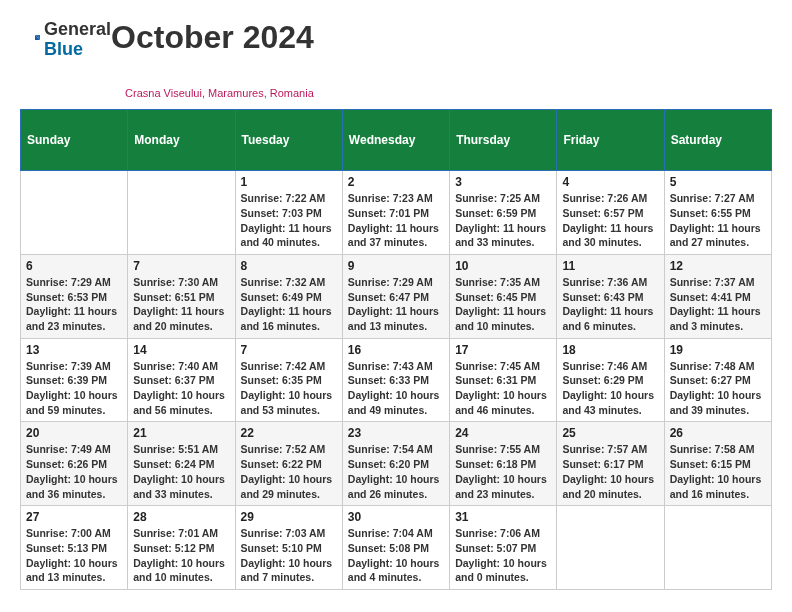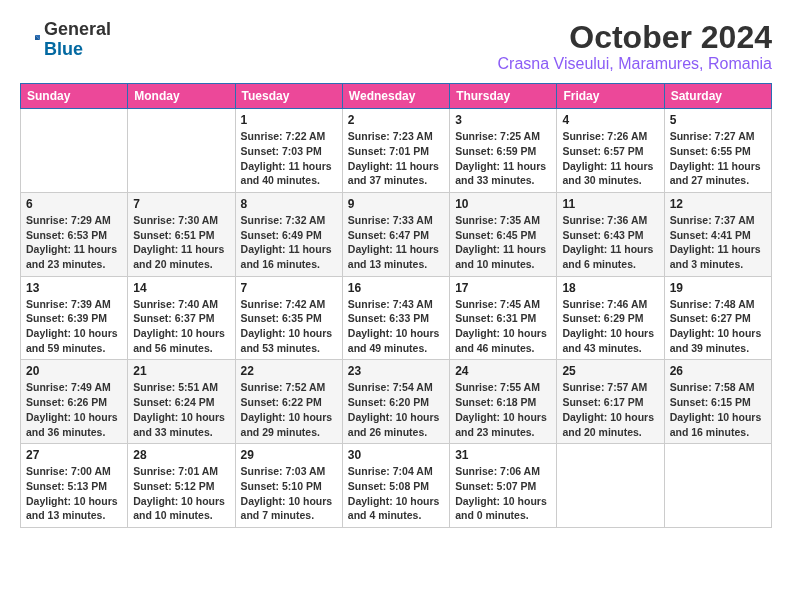--- a/index.html
+++ b/index.html
@@ -5,21 +5,20 @@
     * { box-sizing: border-box; margin: 0; padding: 0; }
     body {
       font-family: Arial, sans-serif;
       background: #fff;
       width: 792px;
       min-height: 612px;
       padding: 20px;
     }
     .header {
       display: flex;
-      justify-content: space-between;
       align-items: flex-start;
       margin-bottom: 10px;
     }
     .logo {
       display: flex;
       align-items: center;
       gap: 4px;
     }
     .logo-text {
       font-size: 18px;
@@ -35,32 +34,33 @@
     .title-block {
       text-align: right;
     }
     .month-title {
       font-size: 32px;
       font-weight: bold;
       color: #333;
       line-height: 1.1;
     }
     .location {
-      font-size: 16px;
-      color: #8b5cf6;
+      font-size: 11px;
+      color: #be185d;
+      margin-top: 32px;
     }
     .calendar {
       width: 100%;
       border-collapse: collapse;
       font-size: 11px;
     }
     .calendar th {
-      background: #ec4899;
+      background: #15803d;
       color: #fff;
-      padding: 5px 6px;
+      padding: 23px 6px;
       text-align: left;
       font-size: 12px;
       font-weight: bold;
       border: 1px solid #2a6db5;
     }
     .calendar td {
       border: 1px solid #ccc;
       vertical-align: top;
       padding: 4px 5px;
       width: calc(100% / 7);
@@ -169,21 +169,21 @@
 Daylight: 11 hours and 20 minutes.</div>
         </td>
         <td>
           <span class="day-num">8</span>
           <div class="day-detail">Sunrise: 7:32 AM
 Sunset: 6:49 PM
 Daylight: 11 hours and 16 minutes.</div>
         </td>
         <td>
           <span class="day-num">9</span>
-          <div class="day-detail">Sunrise: 7:33 AM
+          <div class="day-detail">Sunrise: 7:29 AM
 Sunset: 6:47 PM
 Daylight: 11 hours and 13 minutes.</div>
         </td>
         <td>
           <span class="day-num">10</span>
           <div class="day-detail">Sunrise: 7:35 AM
 Sunset: 6:45 PM
 Daylight: 11 hours and 10 minutes.</div>
         </td>
         <td>

